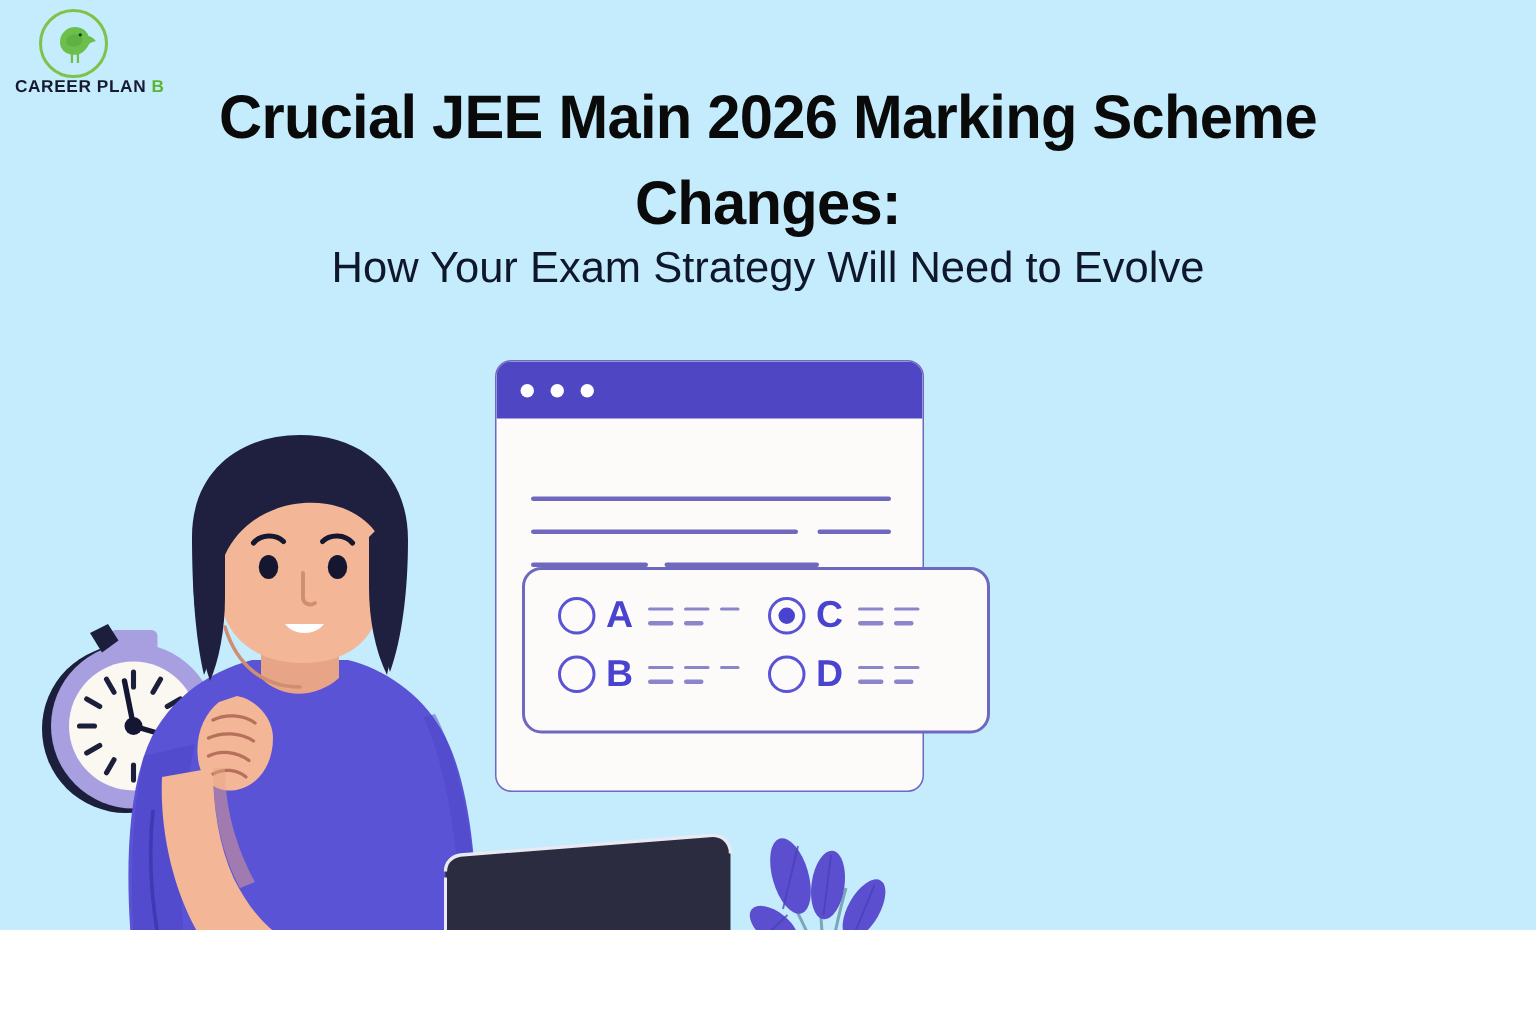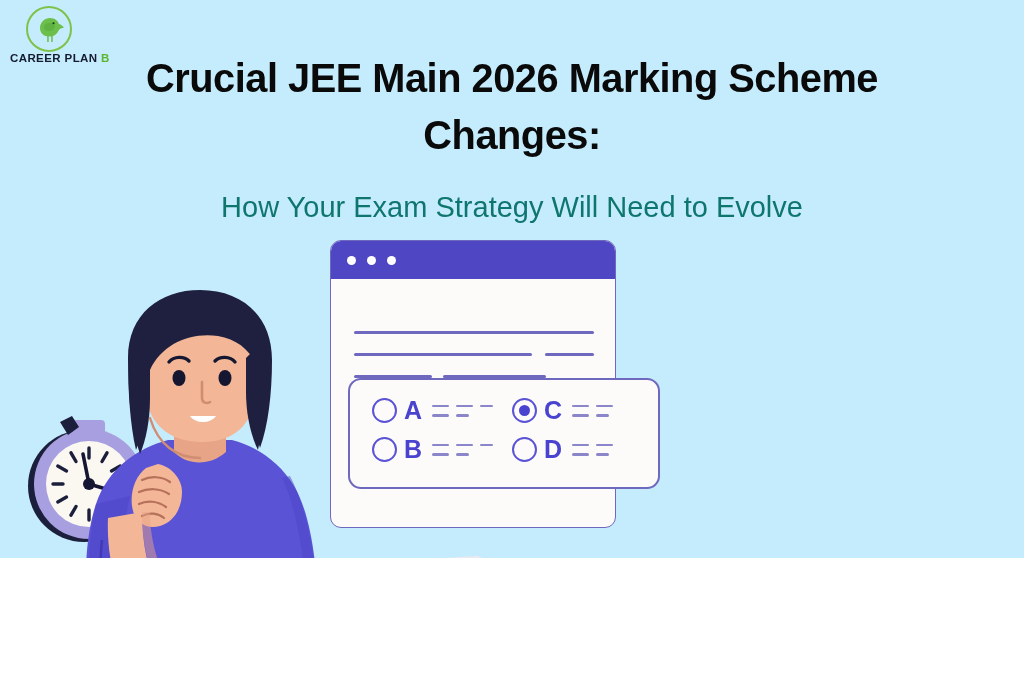--- a/index.html
+++ b/index.html
@@ -7,21 +7,21 @@
     margin: 0;
     padding: 0;
     background: #ffffff;
   }
   body {
     font-family: "Liberation Sans", sans-serif;
   }
   #canvas {
     position: relative;
     width: 1024px;
-    height: 558px;
+    height: 620px;
     background: #c5ecfd;
     overflow: hidden;
   }
 
   
   .logo-wrap {
     position: absolute;
     left: 8px;
     top: 6px;
     width: 104px;
@@ -75,22 +75,21 @@
   .subtitle {
     position: absolute;
     left: 0;
     top: 160px;
     width: 1024px;
     text-align: center;
     font-family: "Liberation Sans", sans-serif;
     font-weight: normal;
     font-size: 29px;
     line-height: 38px;
-    color: #0f766e;
-    margin-top: 28px;
+    color: #0f172a;
   }
 
   
   .browser {
     position: absolute;
     left: 330px;
     top: 240px;
     width: 286px;
     height: 288px;
     background: #fdfbfa;

